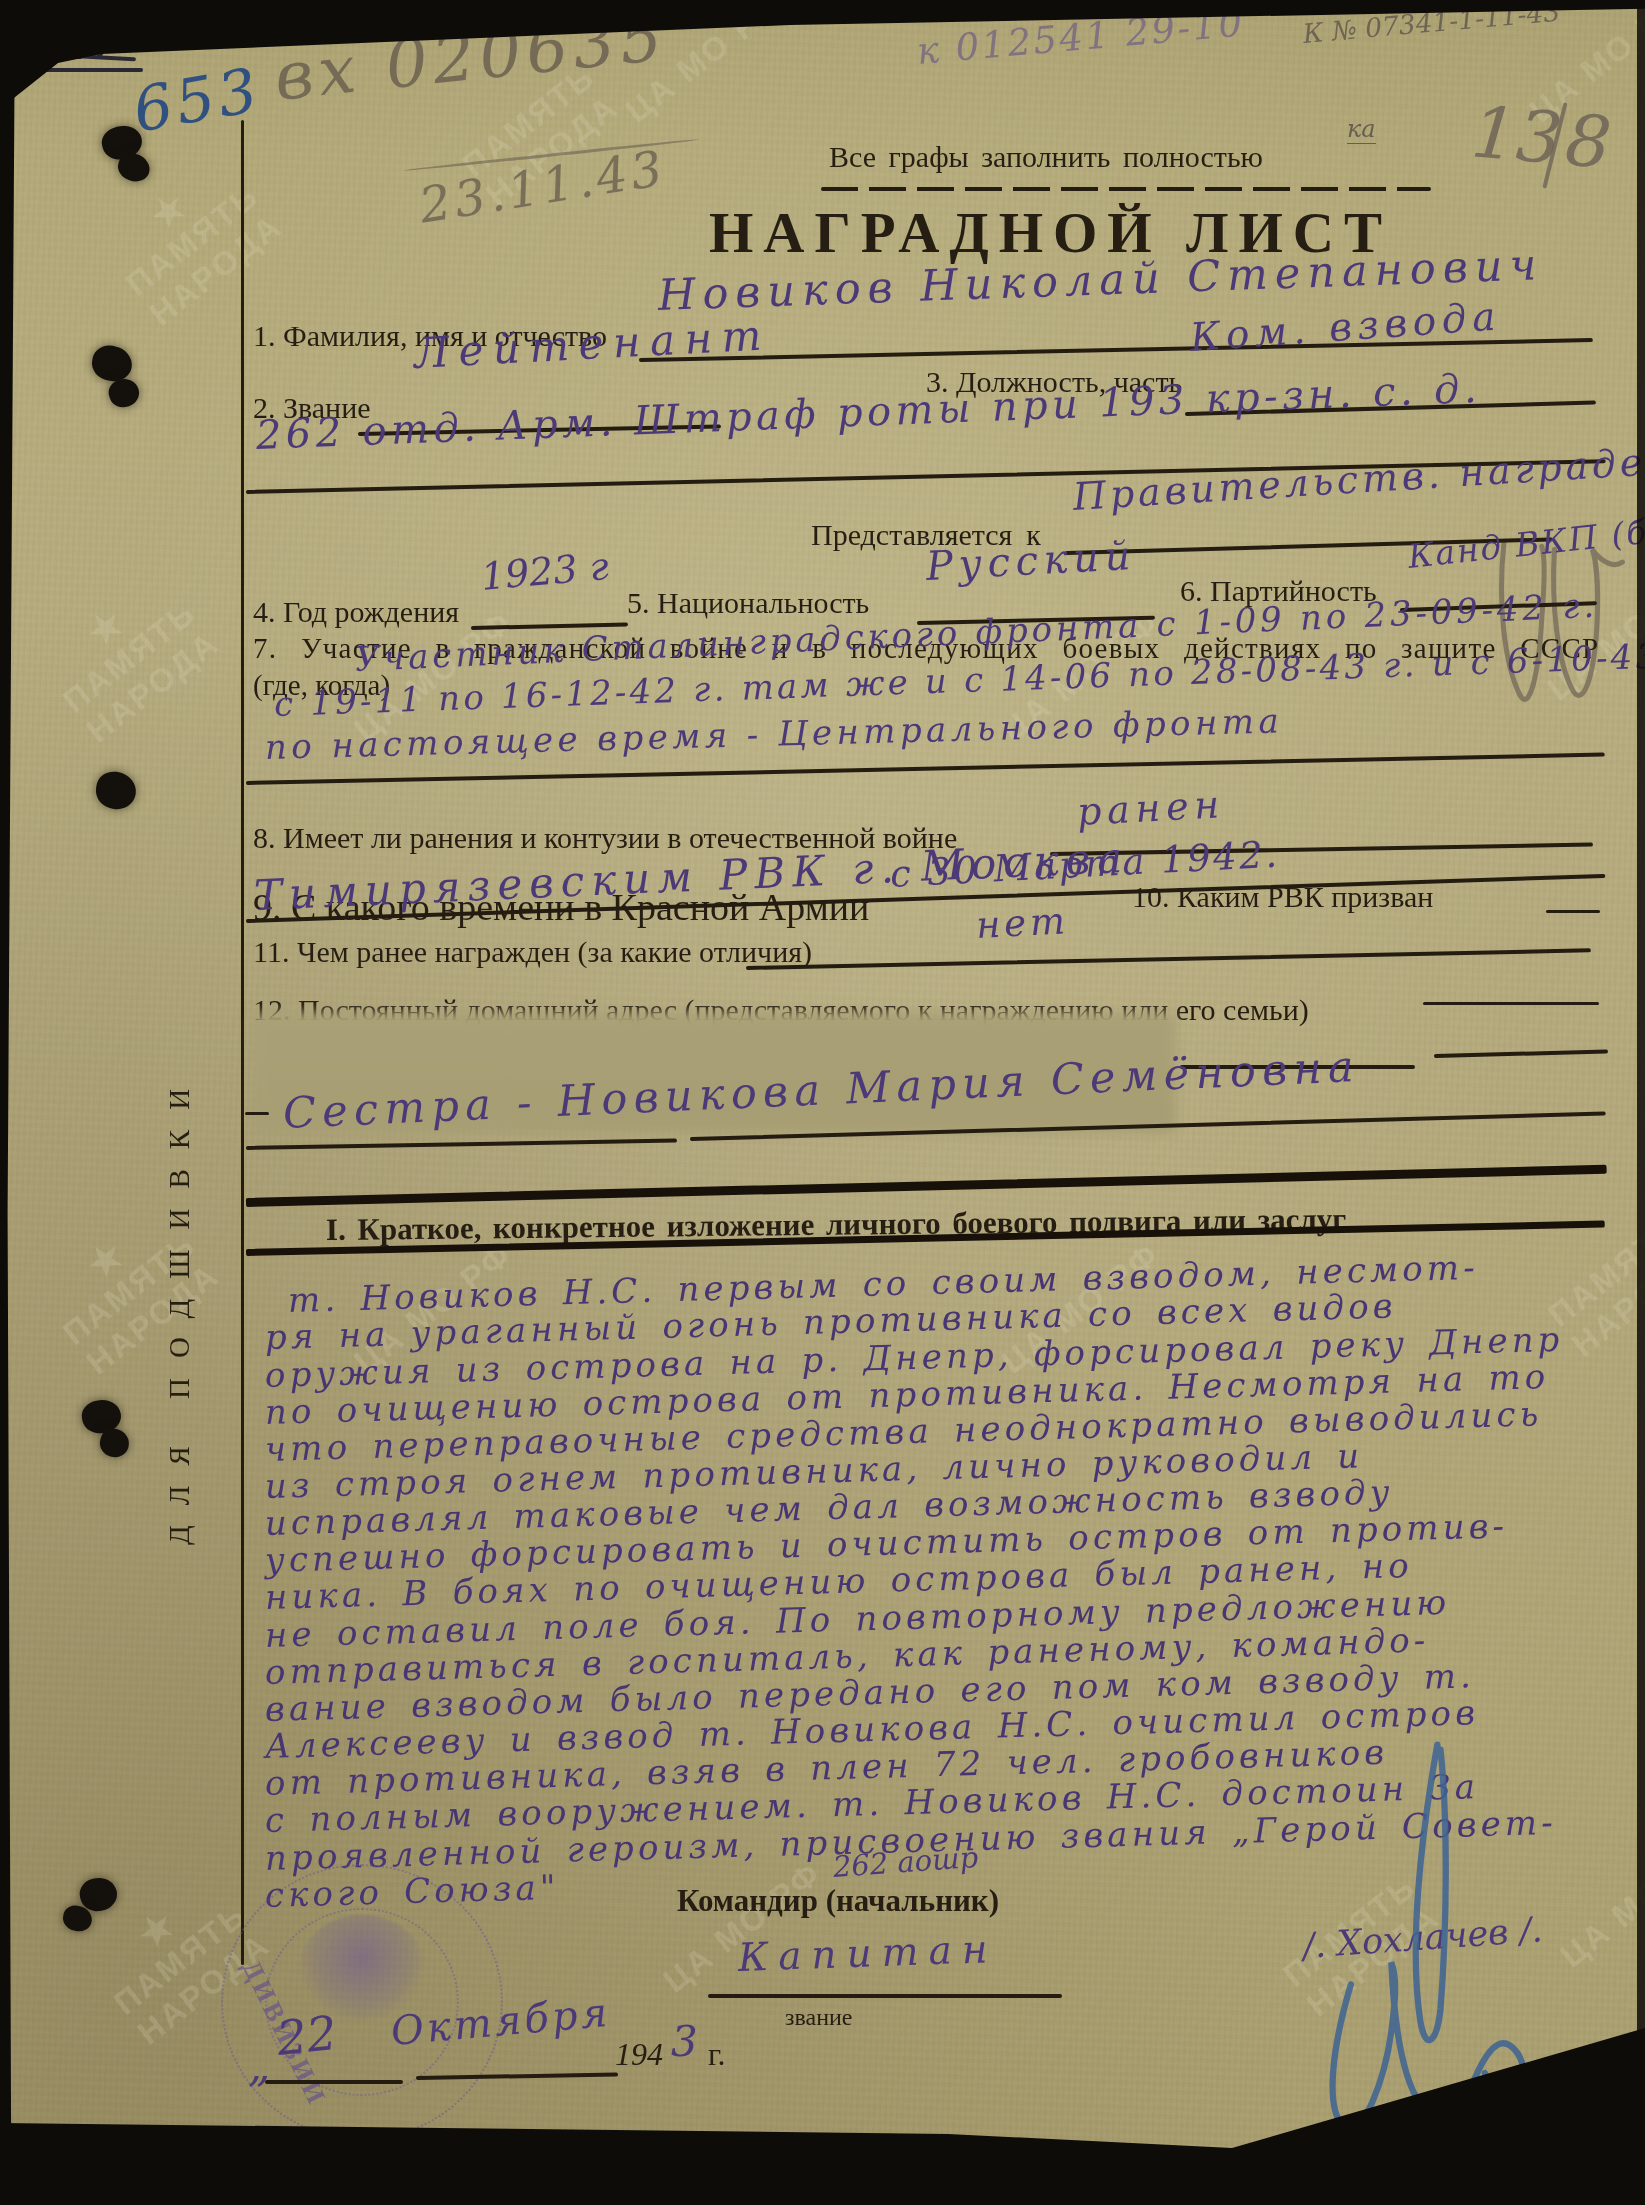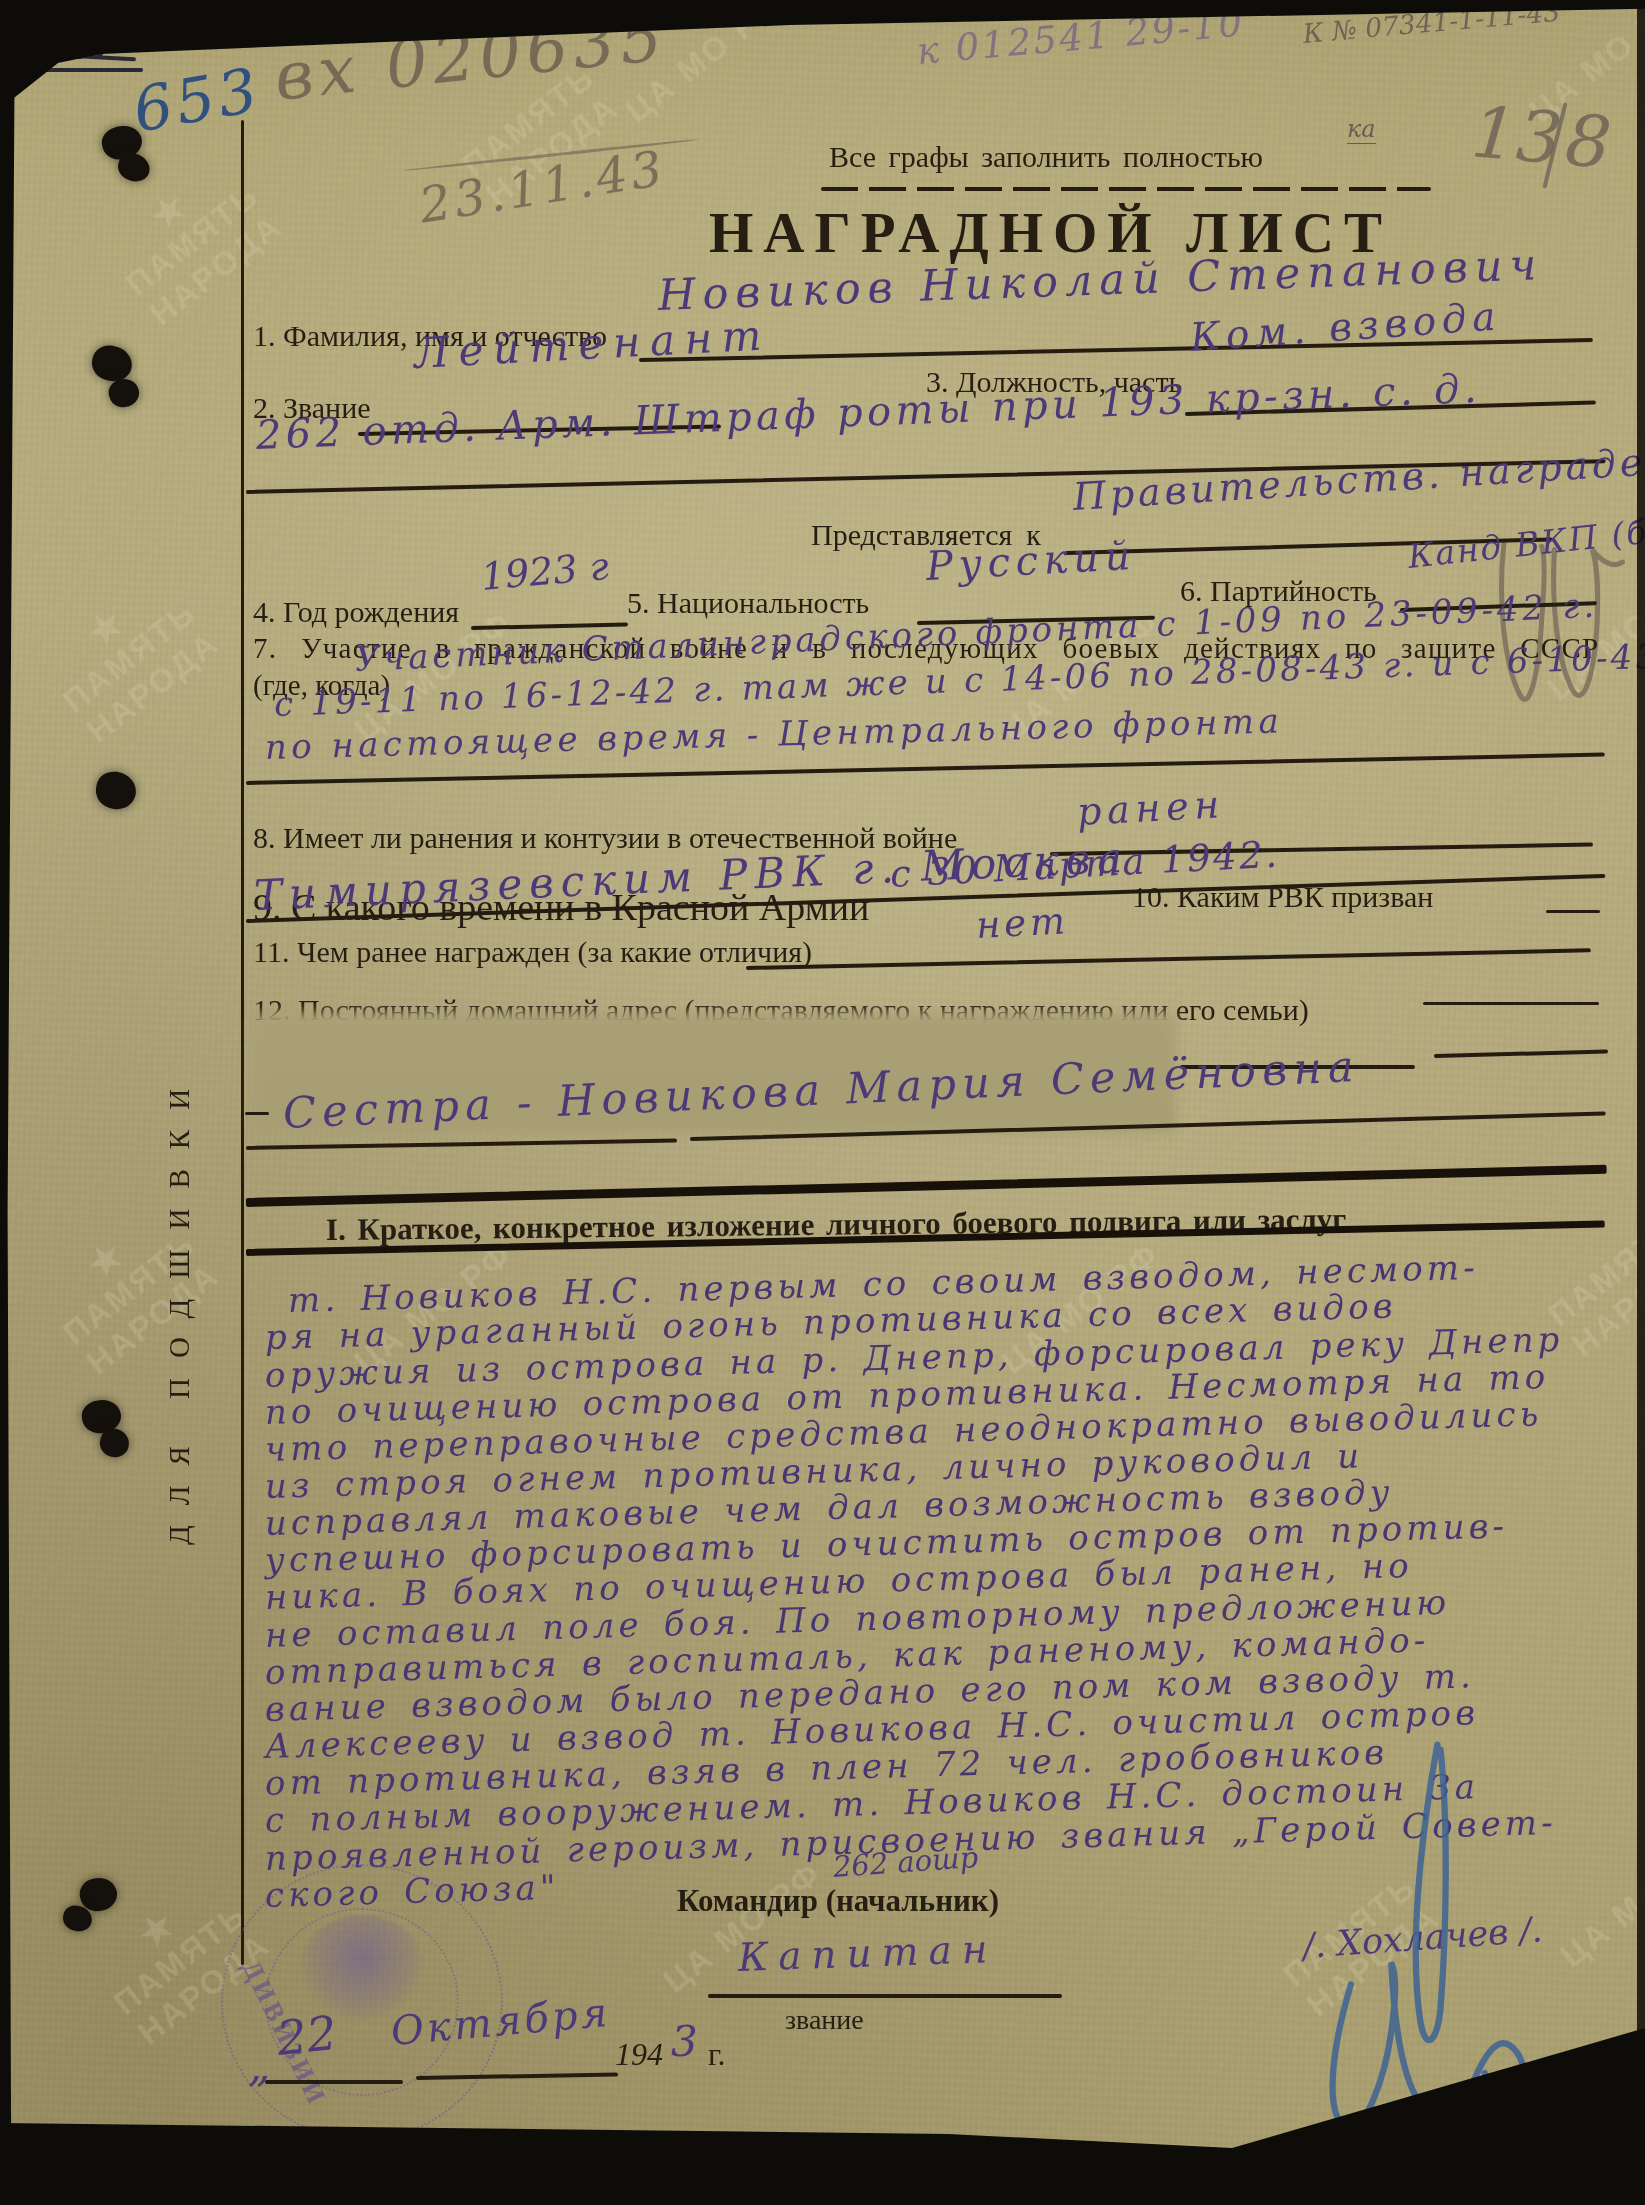--- a/index.html
+++ b/index.html
@@ -186,21 +186,21 @@
       <div class="hw" style="left: 265px; top: 1763px; font-size: 34px; letter-spacing: 4.1px; word-spacing: 6.3px; color: rgb(71, 54, 115); transform: rotate(-1.6deg);">от противника, взяв в плен 72 чел. гробовников</div>
       <div class="hw" style="left: 265px; top: 1800px; font-size: 34px; letter-spacing: 4.1px; word-spacing: 6.3px; color: rgb(71, 54, 115); transform: rotate(-1.6deg);">с полным вооружением. т. Новиков Н.С. достоин За</div>
       <div class="hw" style="left: 265px; top: 1838px; font-size: 34px; letter-spacing: 4.1px; word-spacing: 6.3px; color: rgb(71, 54, 115); transform: rotate(-1.6deg);">проявленной героизм, присвоению звания „Герой Совет-</div>
       <div class="hw" style="left: 265px; top: 1875px; font-size: 34px; letter-spacing: 4.1px; word-spacing: 6.3px; color: rgb(71, 54, 115); transform: rotate(-1.6deg);">ского Союза"</div>
     </div>
 
   <div class="hw" style="left:833px;top:1850px;font-size:29px;transform:rotate(-4deg);">262 аошр</div>
   <div class="lbl" style="left:677px;top:1883px;font-size:31px;font-weight:bold;">Командир (начальник)</div>
   <div class="hw" style="left:738px;top:1935px;font-size:39px;letter-spacing:10px;transform:rotate(-2deg);">Капитан</div>
   <div class="uline" style="left:708px;top:1994px;width:354px;height:4.4px;"></div>
-  <div class="lbl" style="left:785px;top:2004px;font-size:28px;">звание</div>
+  <div class="lbl" style="left:785px;top:2004px;font-size:24px;">звание</div>
   <div class="hw" style="left:1303px;top:1926px;font-size:35px;transform:rotate(-4deg);">/. Хохлачев /.</div>
 
   <svg style="position:absolute;left:1068px;top:1719px;" width="543" height="487" viewBox="0 0 860 770">
     <g fill="none" stroke="#3e6493" stroke-width="10" stroke-linecap="round" opacity="0.85">
       <path d="M585 40 C 558 190, 540 360, 558 478 C 566 525, 584 515, 590 458 C 600 330, 602 160, 590 48"></path>
       <path d="M448 420 C 418 520, 408 612, 434 642 C 464 675, 505 570, 515 470 C 520 430, 518 400, 512 385 C 516 470, 526 560, 556 606 C 586 650, 626 610, 650 556 C 670 514, 690 500, 710 526 C 734 556, 722 636, 756 654 C 790 670, 816 615, 820 575"></path>
       <path d="M660 560 C 700 640, 745 700, 742 742 C 740 768, 722 760, 712 735 C 726 742, 768 700, 800 660"></path>
     </g>
   </svg>
 

